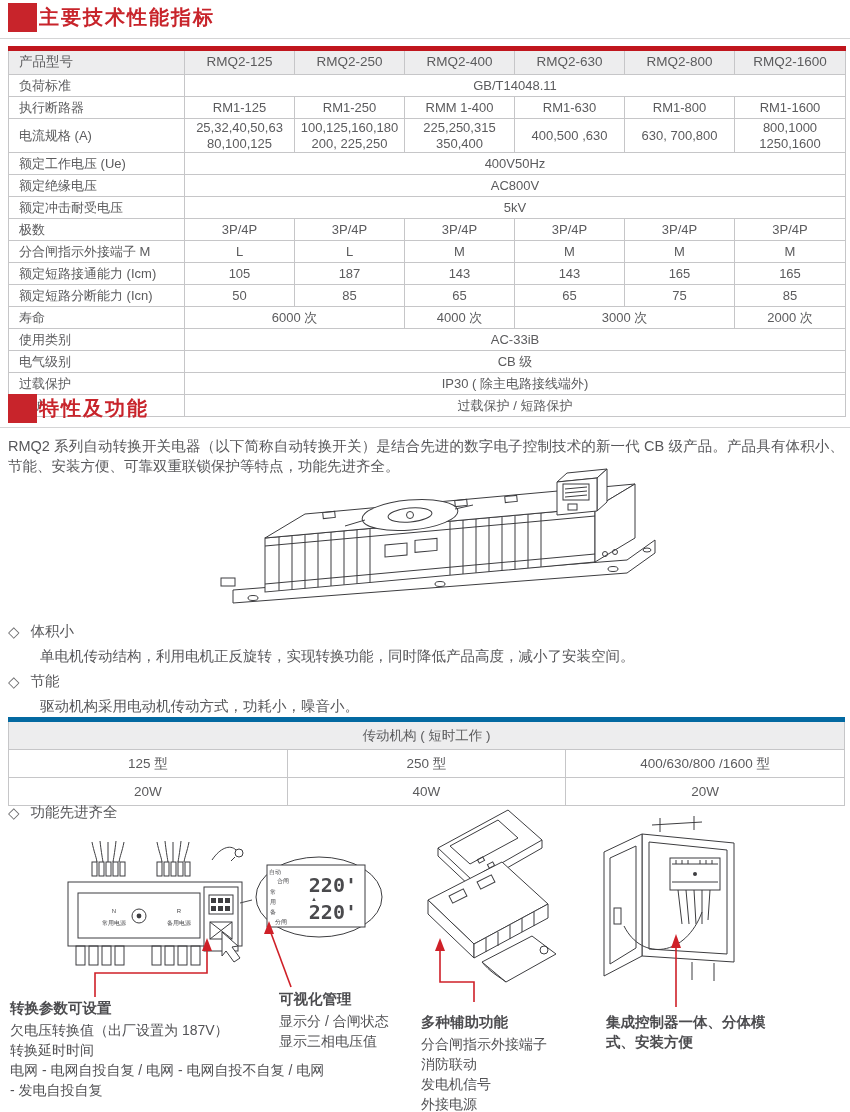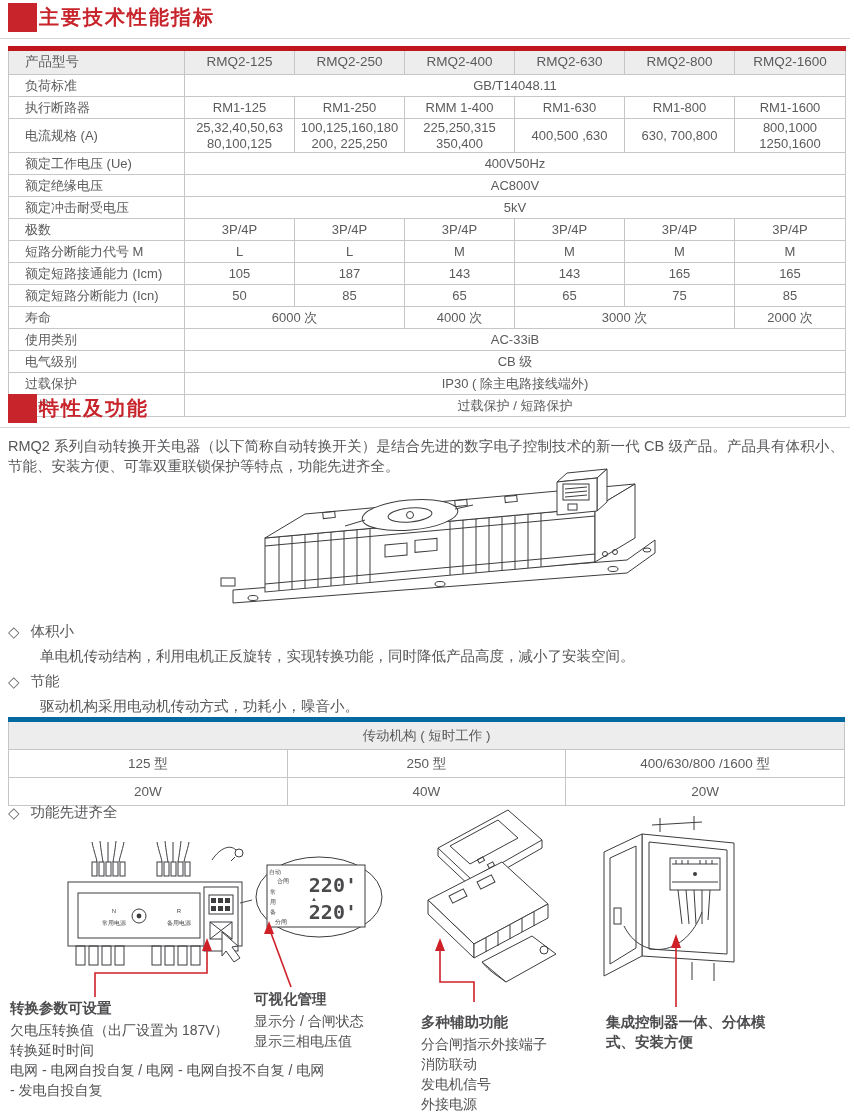--- a/index.html
+++ b/index.html
@@ -9,21 +9,21 @@
   .sec-header{position:absolute;left:8px;display:flex;align-items:center;gap:2px;height:30px;}
   .sec-sq{width:29px;height:29px;background:#c8242b;flex:0 0 auto;}
   .sec-title{font-size:20px;font-weight:bold;color:#c8242b;letter-spacing:2px;white-space:nowrap;}
   .hrline{position:absolute;left:0;width:850px;height:1px;background:#d4d4d5;}
   
   table{border-collapse:collapse;table-layout:fixed;}
   .spec{position:absolute;left:8px;top:46px;width:837px;border-top:5px solid #c0161d;
         font-size:13px;color:#5b5b5d;}
   .spec td{border:1px solid #c6c6c8;text-align:center;padding:1px 2px;height:19px;
            line-height:1.2;white-space:pre-line;}
-  .spec td.lbl{text-align:left;padding-left:16px;}
+  .spec td.lbl{text-align:left;padding-left:10px;}
   .spec tr.hdr td{background:#ededee;font-size:13.5px;height:21px;}
   .drive{position:absolute;left:8px;top:717px;width:837px;border-top:5px solid #0369a1;
          font-size:13.5px;color:#5b5b5d;}
   .drive td{border:1px solid #c6c6c8;text-align:center;height:25px;}
   .drive tr.hdr td{background:#ededee;}
   
   .para{position:absolute;left:8px;top:436px;width:836px;font-size:14.5px;line-height:20px;
         color:#57575a;text-align:justify;}
   .feat-title{position:absolute;left:8px;font-size:14.5px;color:#57575a;display:flex;gap:11px;align-items:center;}
   .feat-title .dia{font-size:15px;color:#6a6a6c;}
@@ -119,21 +119,21 @@
         <tr>
           <td class="lbl">极数</td>
           <td>3P/4P</td>
           <td>3P/4P</td>
           <td>3P/4P</td>
           <td>3P/4P</td>
           <td>3P/4P</td>
           <td>3P/4P</td>
         </tr>
         <tr>
-          <td class="lbl">短路分断能力代号 M</td>
+          <td class="lbl">分合闸指示外接端子 M</td>
           <td>L</td>
           <td>L</td>
           <td>M</td>
           <td>M</td>
           <td>M</td>
           <td>M</td>
         </tr>
         <tr>
           <td class="lbl">额定短路接通能力 (Icm)</td>
           <td>105</td>
@@ -424,21 +424,21 @@
       <line class="red" x1="676" y1="147" x2="676" y2="207"></line>
       <polygon class="redf" points="676,134 671,148 681,148"></polygon>
     </svg>
 
     <div class="ann" style="left:10px;top:198px;width:322px;">
       <div class="t">转换参数可设置</div>
       <div>欠电压转换值（出厂设置为 187V）</div>
       <div>转换延时时间</div>
       <div>电网 - 电网自投自复 / 电网 - 电网自投不自复 / 电网 - 发电自投自复</div>
     </div>
-    <div class="ann" style="left:254px;top:189px;width:190px;">
+    <div class="ann" style="left:279px;top:189px;width:190px;">
       <div class="t">可视化管理</div>
       <div>显示分 / 合闸状态</div>
       <div>显示三相电压值</div>
     </div>
     <div class="ann" style="left:421px;top:212px;width:210px;">
       <div class="t">多种辅助功能</div>
       <div>分合闸指示外接端子</div>
       <div>消防联动</div>
       <div>发电机信号</div>
       <div>外接电源</div>

